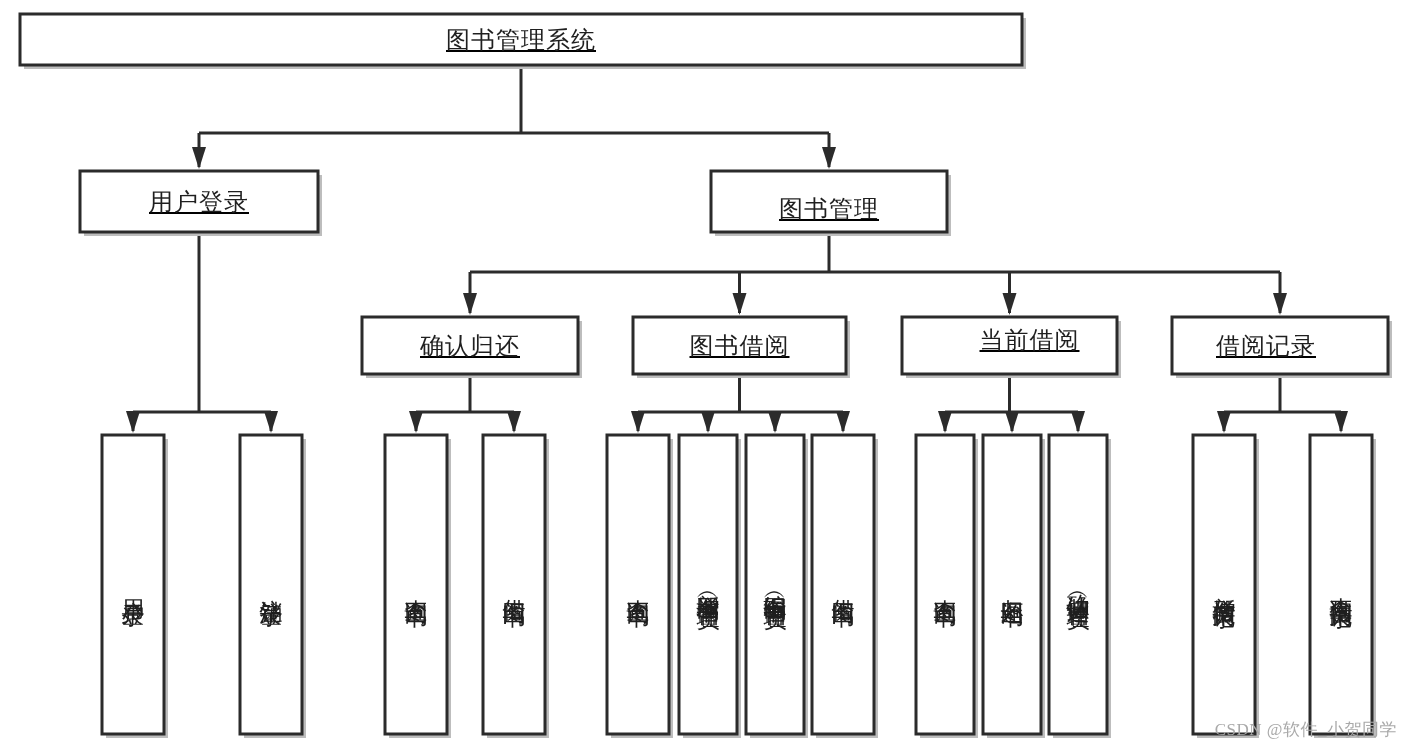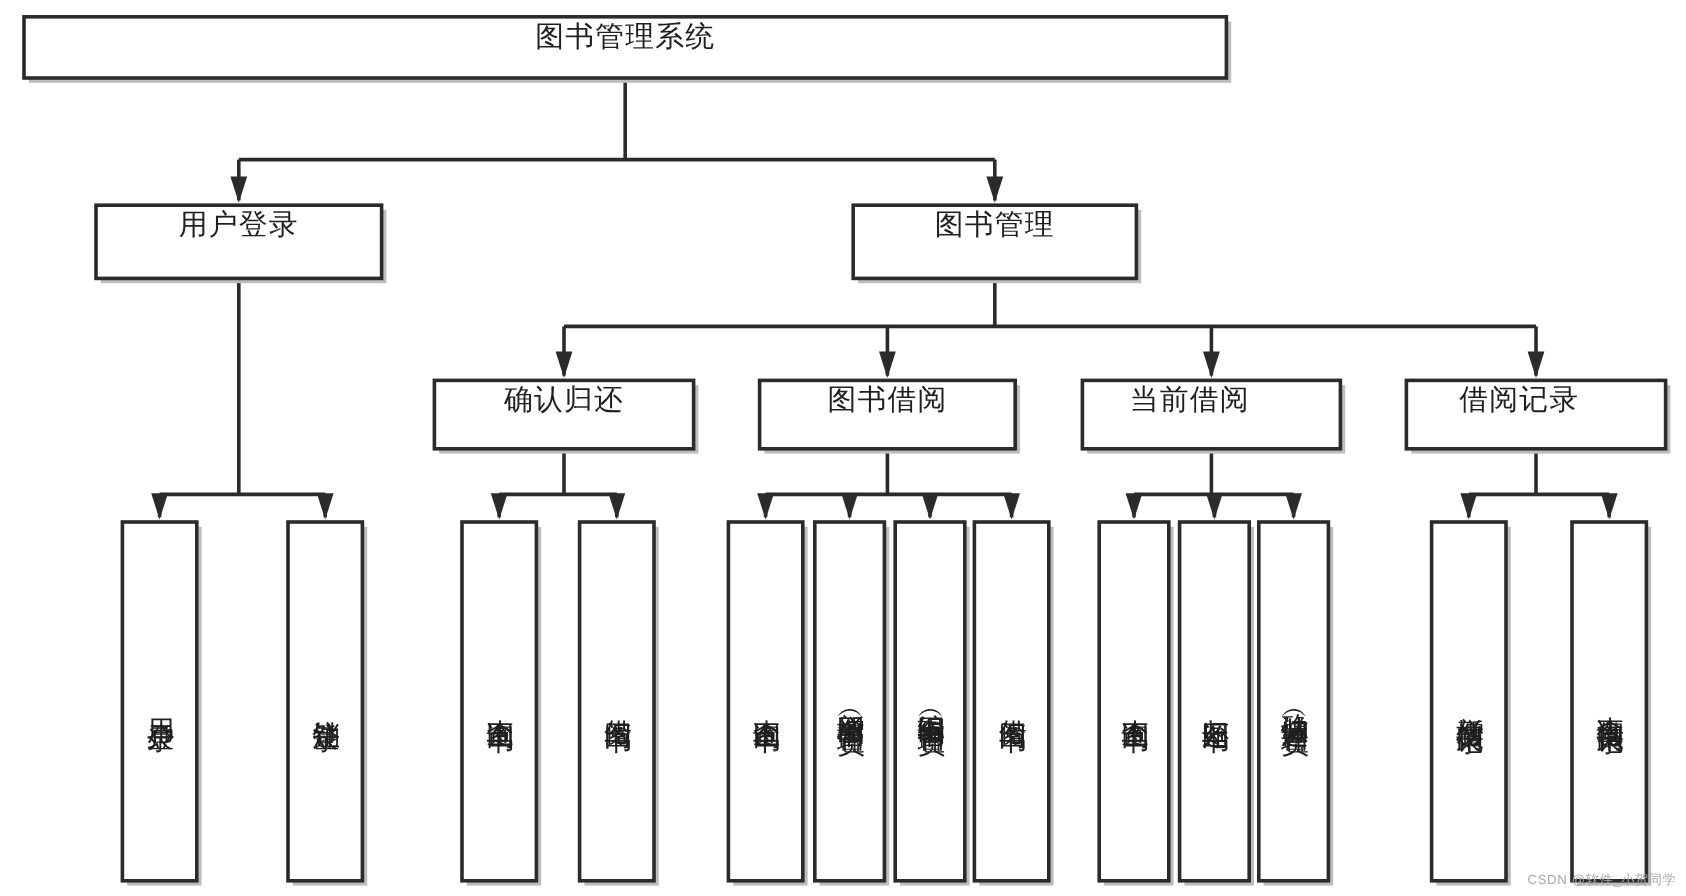--- a/index.html
+++ b/index.html
@@ -60,39 +60,41 @@
     letter-spacing: 2px;
     font-size: 23px;
     line-height: 1;
     color: #1f1f1f;
     white-space: nowrap;
     font-family: "DejaVu Sans", "Liberation Sans", sans-serif;
   }
   .hlabel-wrap {
     position: absolute;
     display: flex;
+    align-items: center;
     justify-content: center;
     pointer-events: none;
+    text-decoration: underline;
   }
   .hlabel-text {
     font-size: 24px;
     color: #1f1f1f;
     letter-spacing: 1px;
     white-space: nowrap;
     font-family: "DejaVu Sans", "Liberation Sans", sans-serif;
   }
   #watermark {
     position: absolute;
     right: 8px;
     bottom: 6px;
-    font-size: 11px;
+    font-size: 17px;
     color: #a9a9a9;
     letter-spacing: 0.5px;
     white-space: nowrap;
-    font-family: Liberation Sans, sans-serif;
+    font-family: Liberation Serif, serif;
   }
 </style>
 </head>
 <body>
 
 <div id="diagram-root">
 
   <svg id="diagram-svg" viewBox="0 0 1405 747" xmlns="http://www.w3.org/2000/svg">
 
     <g id="connector-layer">
@@ -200,21 +202,21 @@
       </div>
       <div class="hlabel-wrap" style="left: 711px; top: 171px; width: 236px; height: 75px; border-radius: 29px;">
         <span class="hlabel-text">图书管理</span>
       </div>
       <div class="hlabel-wrap" style="left: 362px; top: 317px; width: 216px; height: 57px;">
         <span class="hlabel-text">确认归还</span>
       </div>
       <div class="hlabel-wrap" style="left: 633px; top: 317px; width: 213px; height: 57px; border-radius: 23px;">
         <span class="hlabel-text">图书借阅</span>
       </div>
-      <div class="hlabel-wrap" style="left: 884px; top: 317px; width: 215px; height: 46px;">
+      <div class="hlabel-wrap" style="left: 922px; top: 317px; width: 215px; height: 46px;">
         <span class="hlabel-text">当前借阅</span>
       </div>
       <div class="hlabel-wrap" style="left: 1172px; top: 317px; width: 188px; height: 57px;">
         <span class="hlabel-text">借阅记录</span>
       </div>
       <div class="hlabel-wrap" style="left: 20px; top: 14px; width: 1002px; height: 51px;">
         <span class="hlabel-text">图书管理系统</span>
       </div>
       <div class="vlabel-wrap" style="left: 102px; top: 435px; width: 62px; height: 299px;">
         <span class="vlabel-text">用户登录</span>

